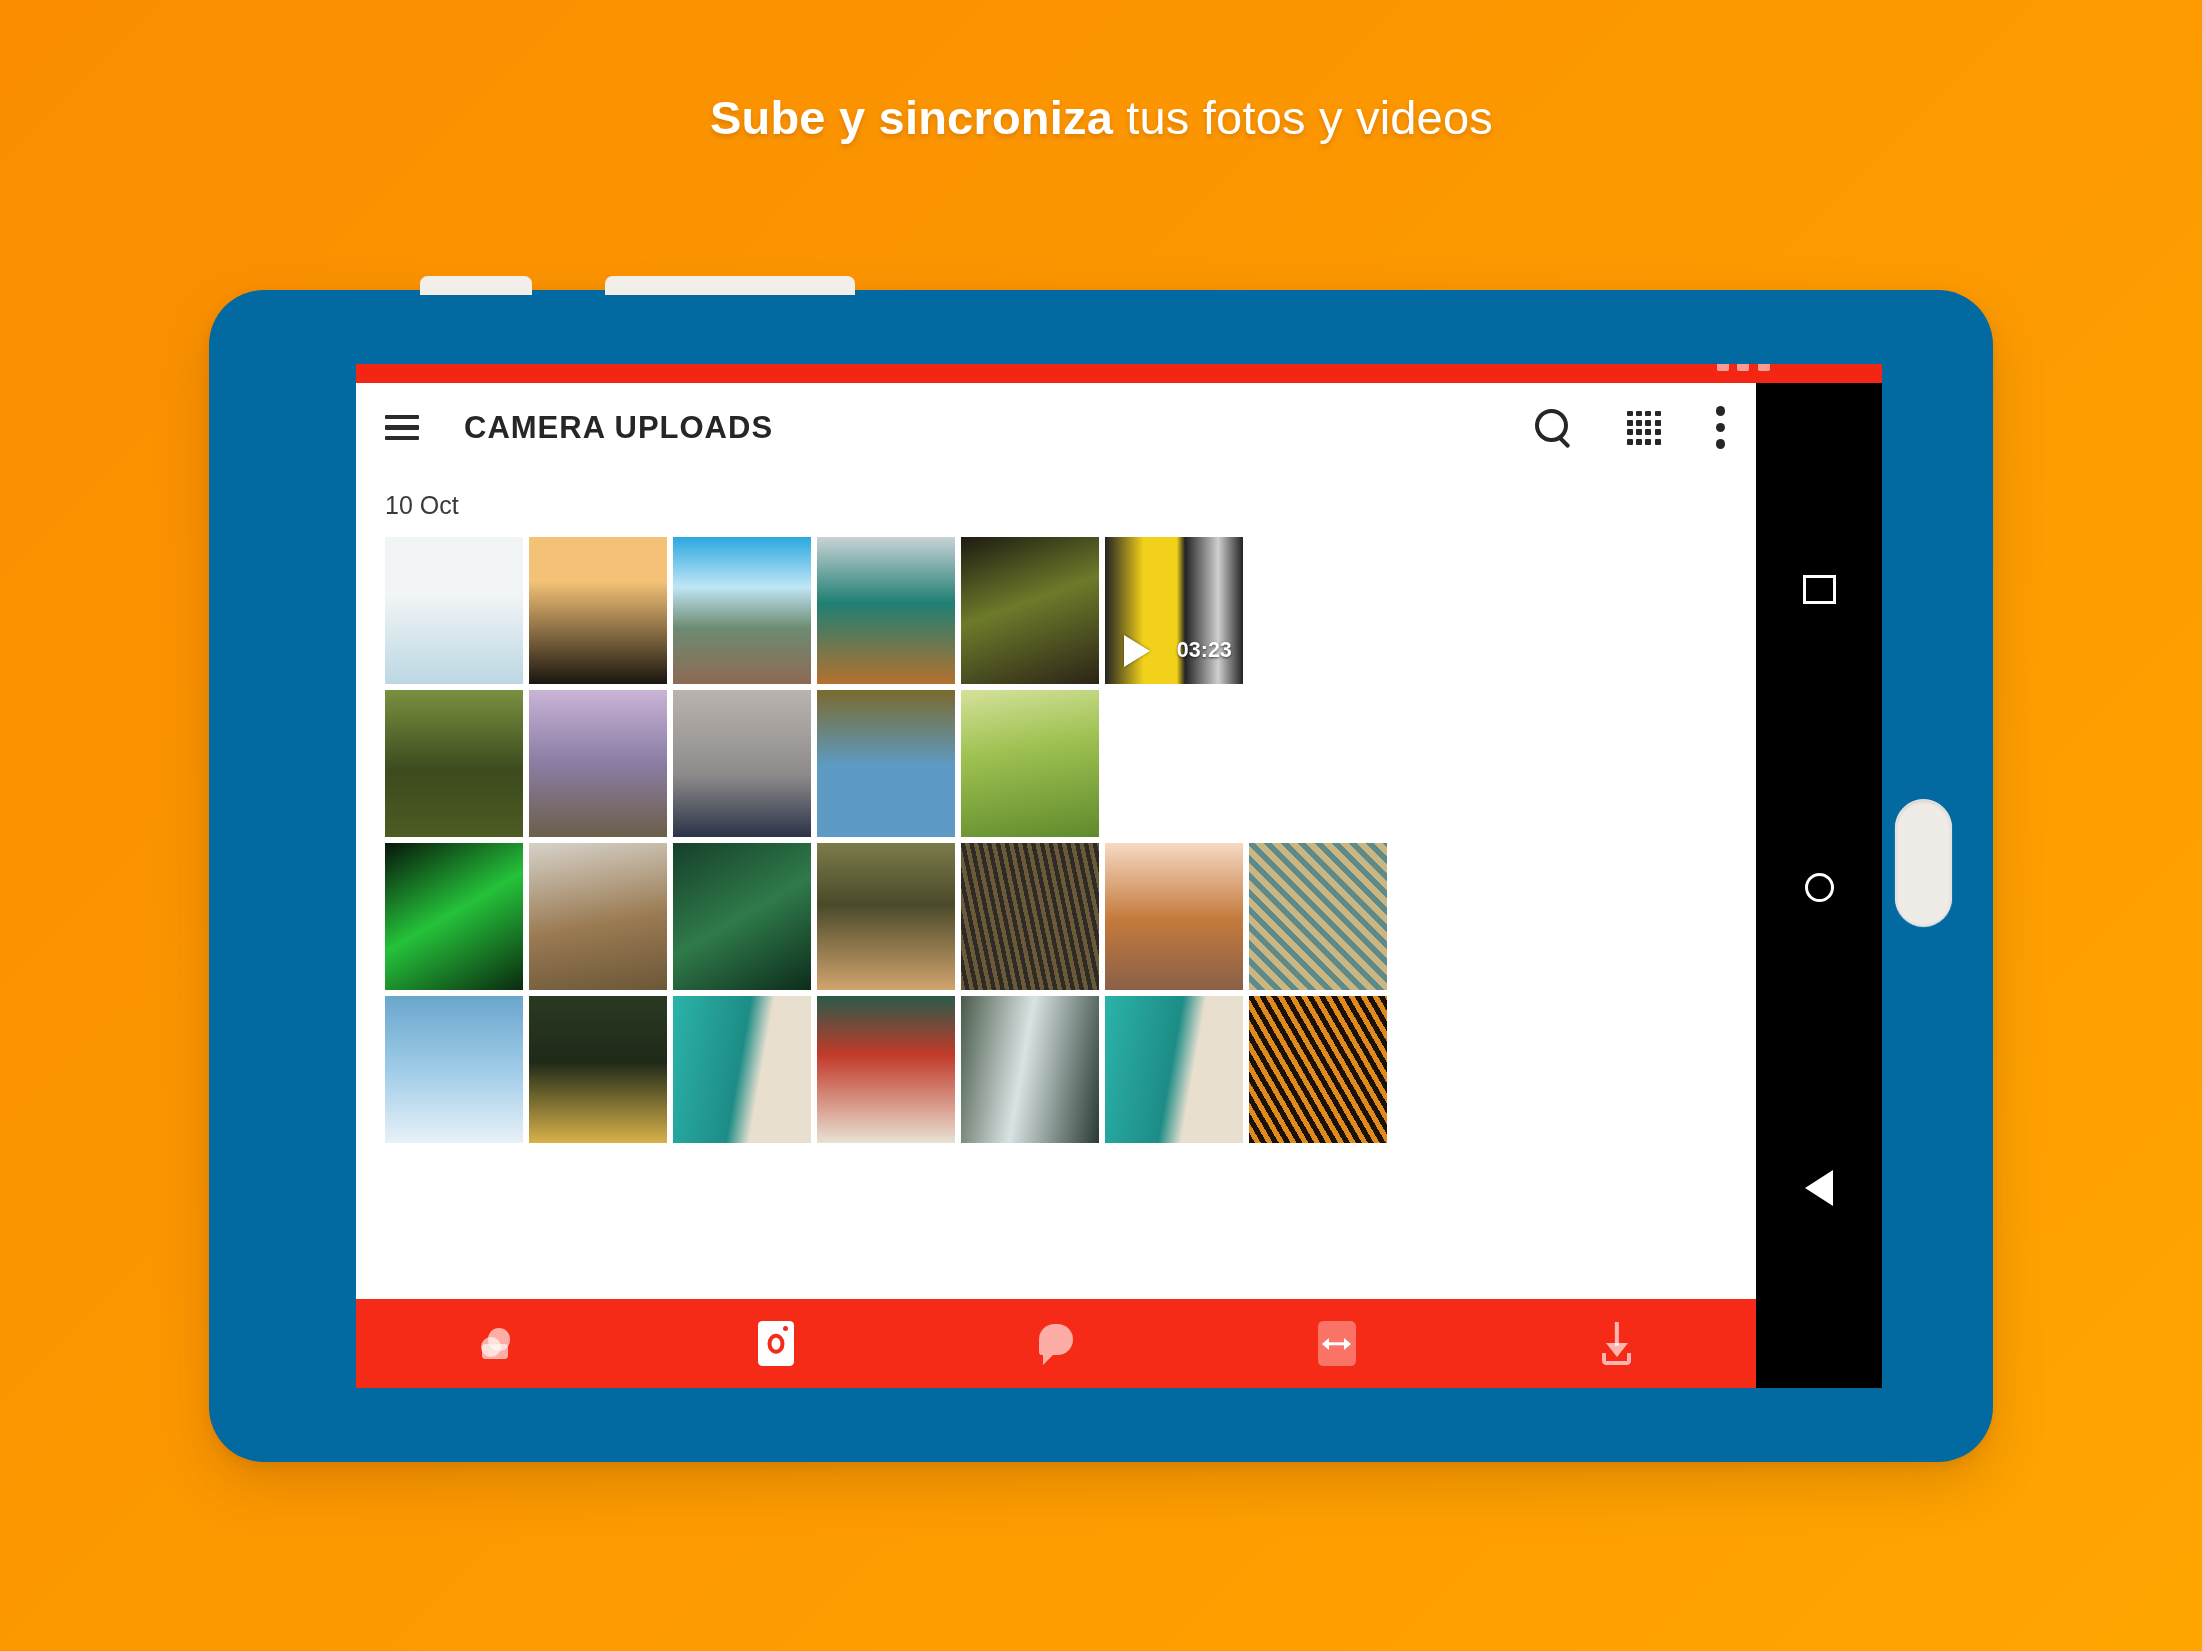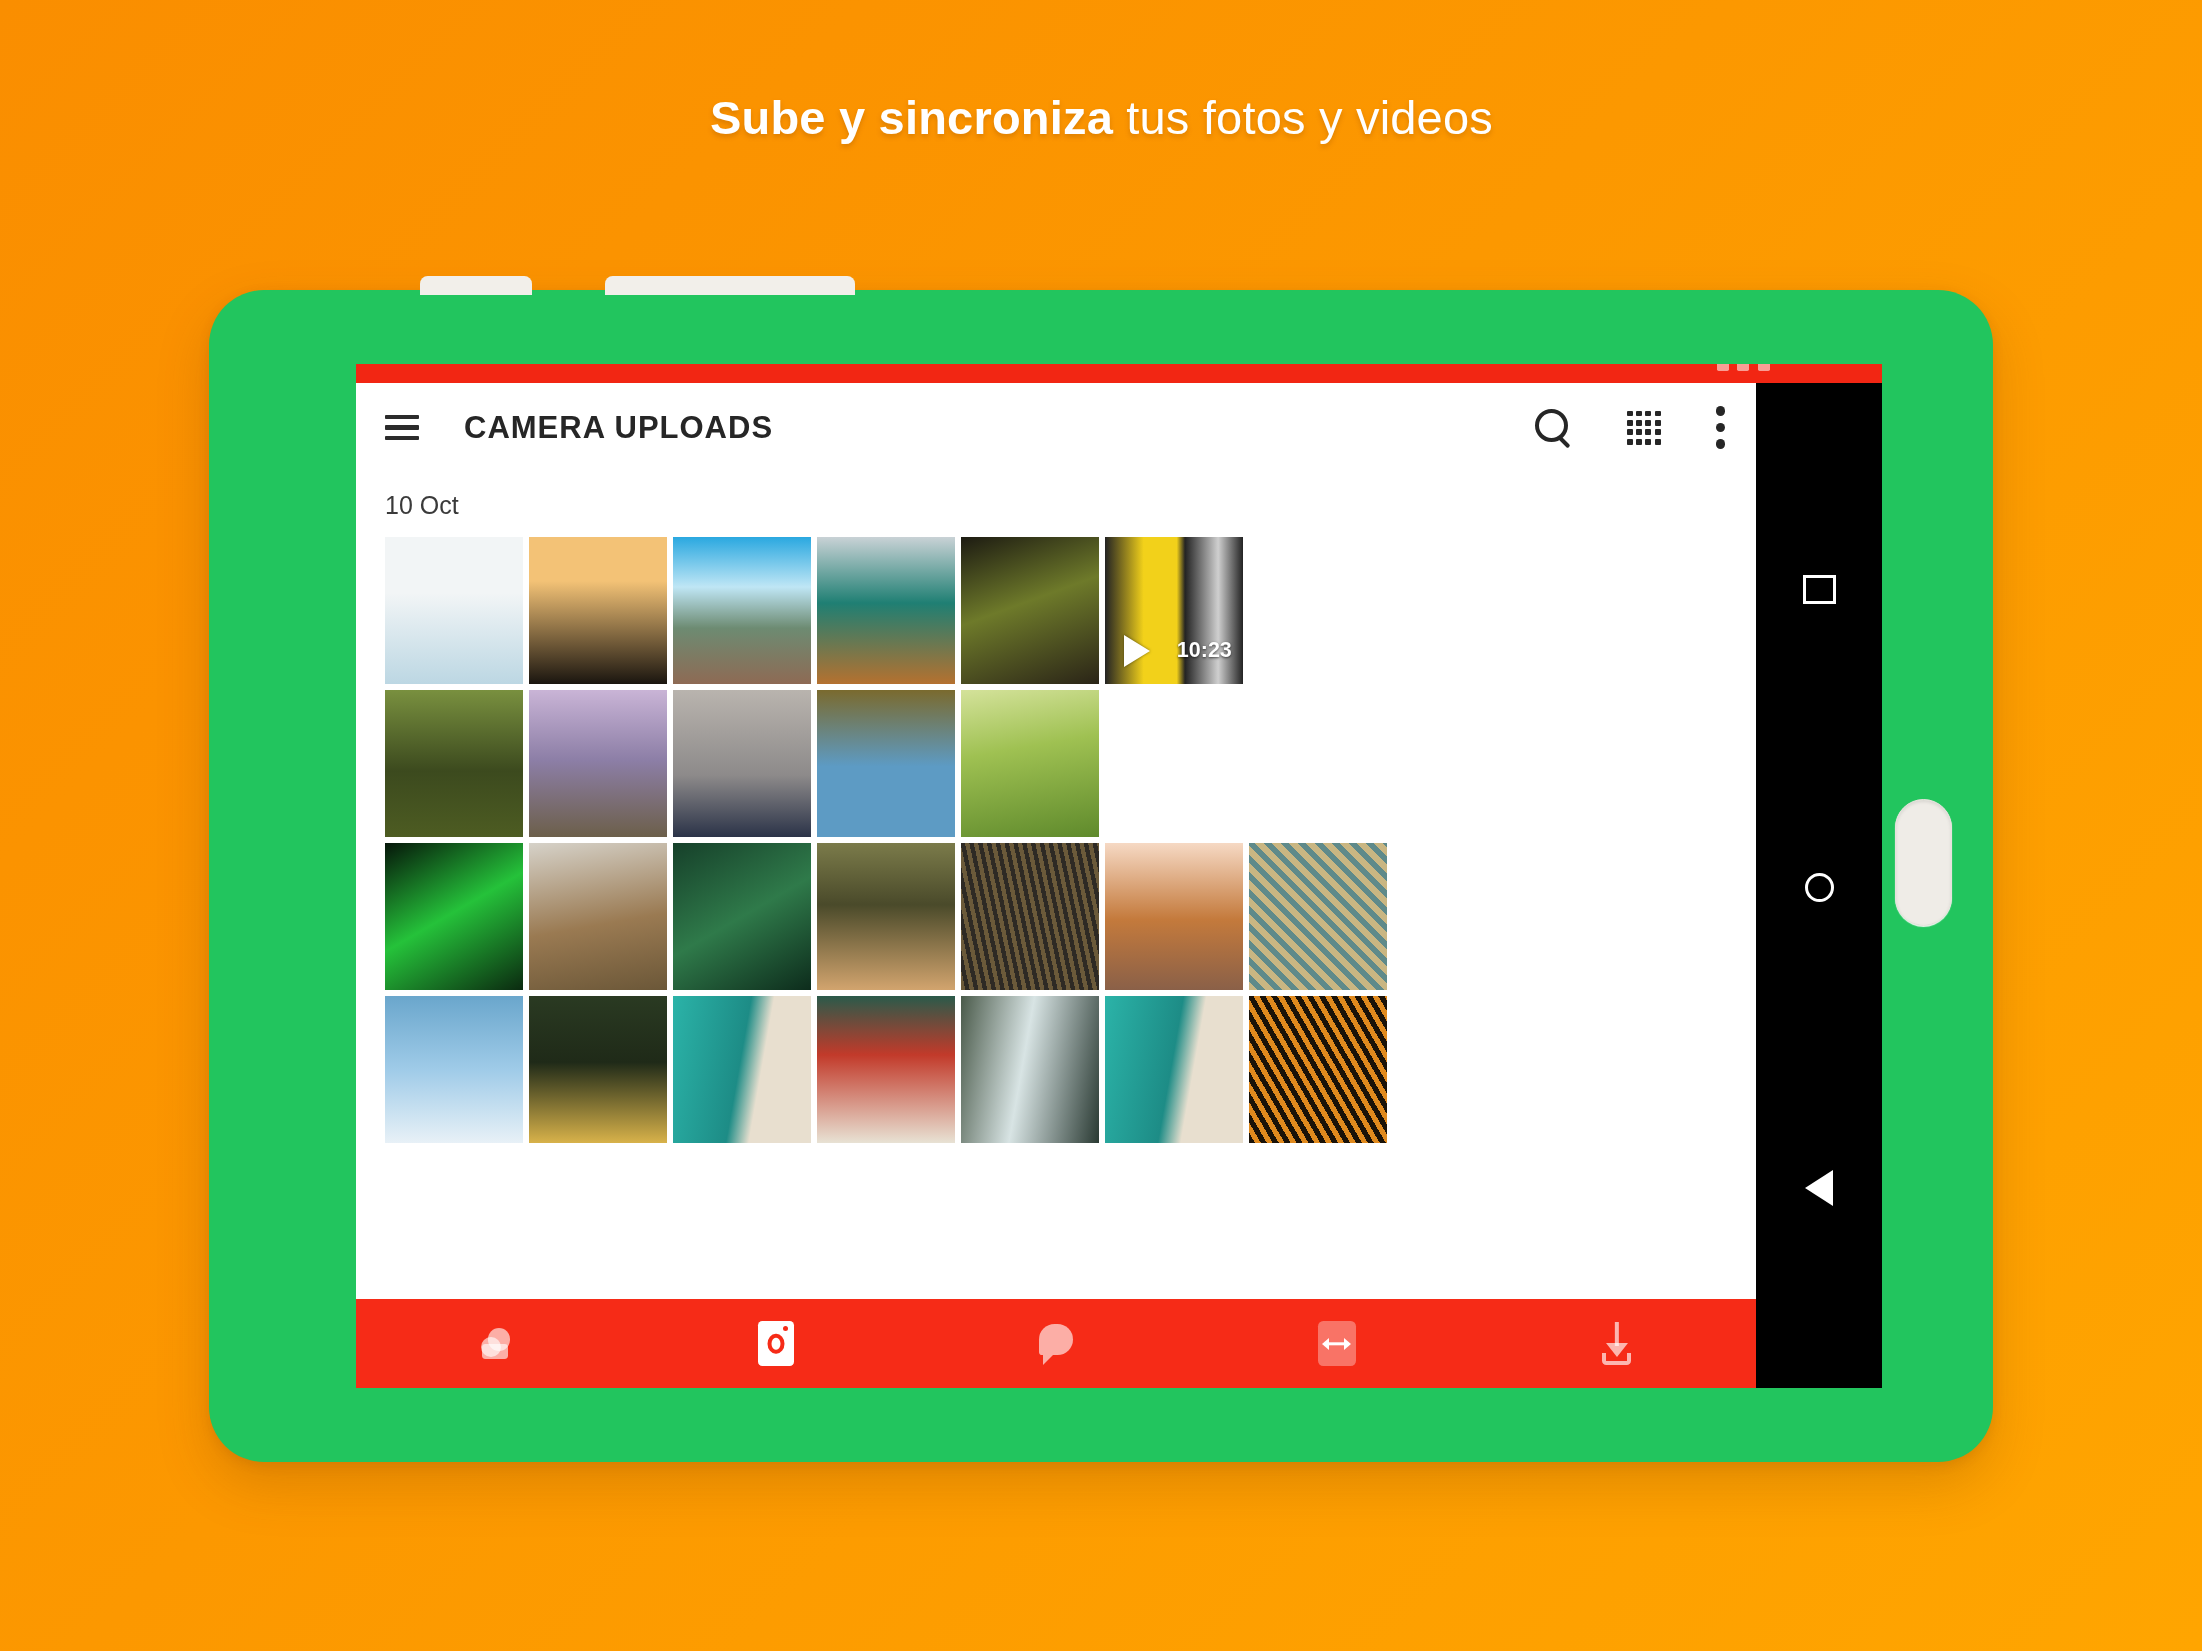--- a/index.html
+++ b/index.html
@@ -21,21 +21,21 @@
     white-space:nowrap;
   }
   .headline .b{ font-weight:bold; }
   .headline .n{ font-weight:400; }
 
   
   .tablet{
     position:absolute;
     left:209px; top:290px;
     width:1784px; height:1172px;
-    background:#22c55e;
+    background:#0369a1;
     border-radius:55px;
     box-shadow:0 22.4px 52px rgba(120,60,0,.22), 0 3.4px 10.3px rgba(120,60,0,.12);
   }
   
   .nub{
     position:absolute; top:-13.8px;
     height:19px; background:#F2EFEA; border-radius:7.7px 7.7px 0 0;
   }
   .nub.a{ left:211px; width:112px; }
   .nub.b{ left:396px; width:250px; }
@@ -309,21 +309,21 @@
             </div>
             <div class="cell">
               <div class="art" style="background: linear-gradient(rgb(201, 210, 214) 0%, rgb(31, 127, 115) 45%, rgb(181, 113, 47) 100%) 0% 0% / cover;"></div>
             </div>
             <div class="cell">
               <div class="art" style="background: linear-gradient(160deg, rgb(29, 27, 18) 0%, rgb(110, 122, 42) 45%, rgb(42, 36, 23) 100%) 0% 0% / cover;"></div>
             </div>
             <div class="cell">
               <div class="art" style="background: linear-gradient(90deg, rgb(35, 35, 35) 0%, rgb(242, 209, 26) 28%, rgb(242, 209, 26) 52%, rgb(35, 35, 35) 58%, rgb(207, 207, 207) 82%, rgb(35, 35, 35) 100%) 0% 0% / cover;"></div>
               <div class="play"></div>
-              <div class="dur">10:23</div>
+              <div class="dur">03:23</div>
             </div>
           </div>
           <div class="row">
             <div class="cell">
               <div class="art" style="background: linear-gradient(rgb(121, 144, 63) 0%, rgb(60, 74, 30) 55%, rgb(77, 92, 34) 100%) 0% 0% / cover;"></div>
             </div>
             <div class="cell">
               <div class="art" style="background: linear-gradient(rgb(201, 180, 214) 0%, rgb(140, 126, 166) 48%, rgb(108, 95, 74) 100%) 0% 0% / cover;"></div>
             </div>
             <div class="cell">

